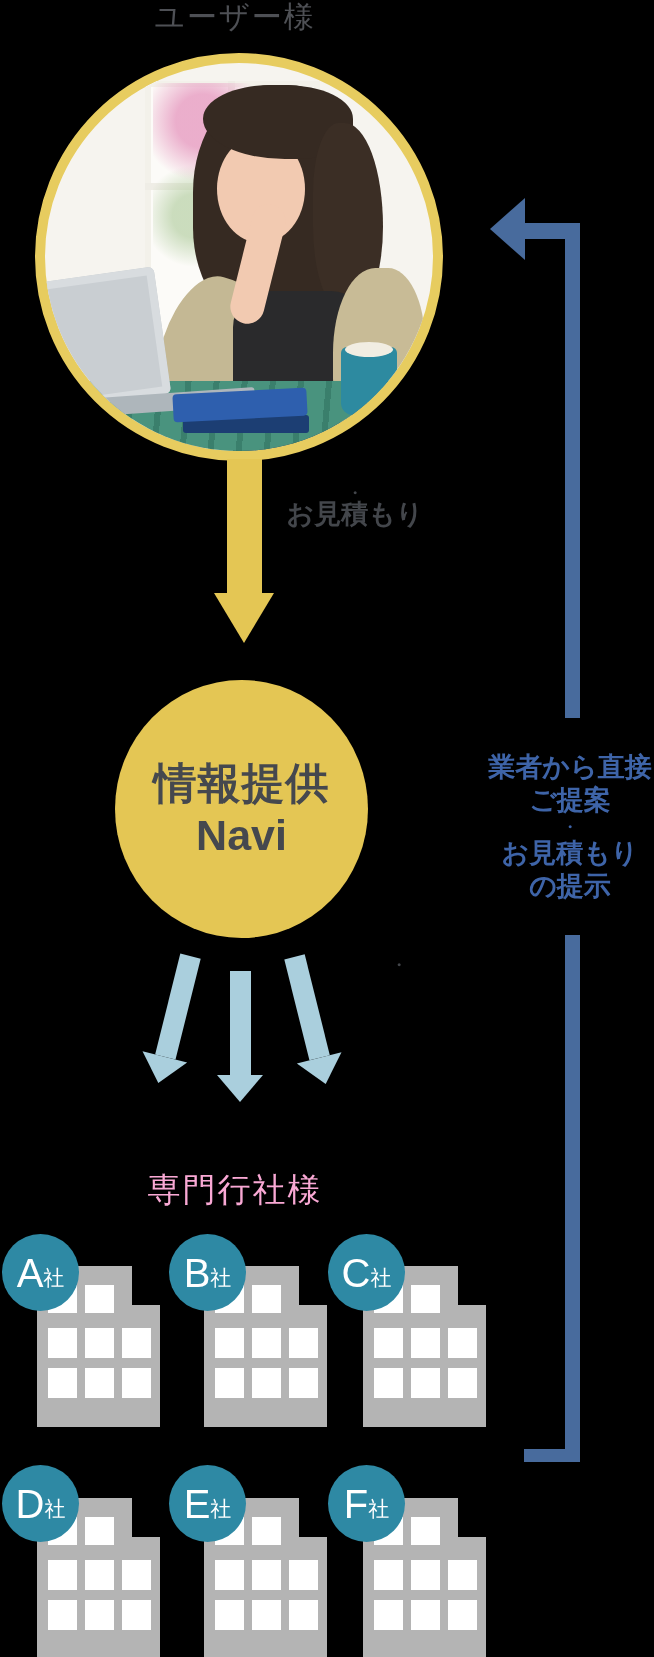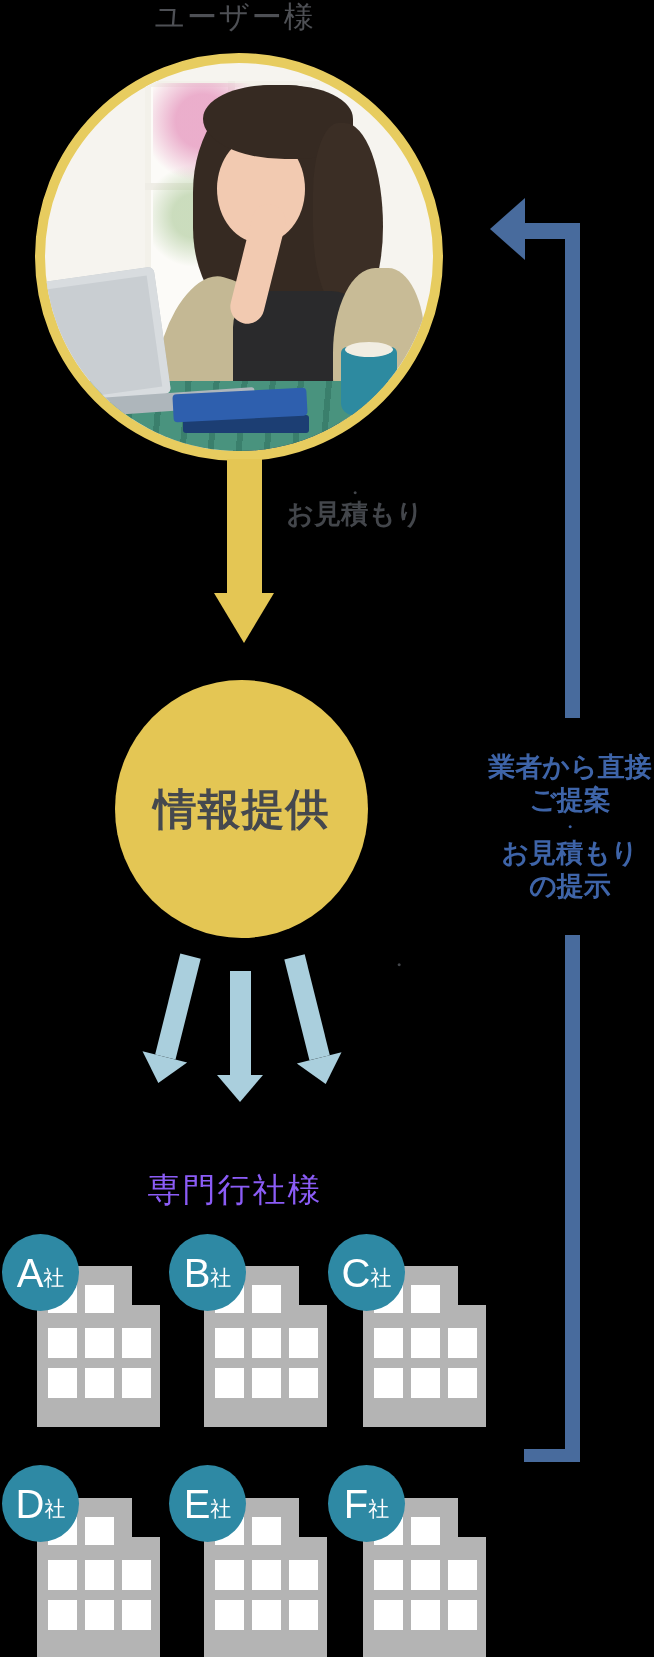--- a/index.html
+++ b/index.html
@@ -7,21 +7,21 @@
     position:relative;width:654px;height:1657px;background:#000;
     overflow:hidden;font-family:"Liberation Sans",sans-serif;border-radius:14px;
   }
   .abs{position:absolute;}
   
   .section-heading{
     position:absolute;left:35px;width:400px;text-align:center;
     color:#4e5055;font-weight:400;letter-spacing:2px;
   }
   #user-heading{top:1px;font-size:30px;line-height:32px;}
-  #companies-heading{top:1172px;font-size:33px;line-height:36px;color:#8b5cf6;}
+  #companies-heading{top:1172px;font-size:33px;line-height:36px;color:#f9a8d4;}
   
   #photo-circle{
     position:absolute;left:35px;top:53px;width:388px;height:388px;
     border:10px solid #e7cc5f;border-radius:50%;overflow:hidden;
     background:#f6f4ef;
   }
   .ph{position:absolute;}
   .ph-window{left:100px;top:18px;width:175px;height:315px;background:#fcfbf8;
     box-shadow:inset 0 0 0 6px #f3f1ea;}
   .ph-mullion-v{left:183px;top:18px;width:7px;height:315px;background:#efede6;}
@@ -152,20 +152,21 @@
   <div id="down-arrow-stem" class="abs"></div>
   <div id="down-arrow-head" class="abs"></div>
 
   <div id="consult-label" class="flow-label">
     <div class="dot-line">・</div>
     <div>お見積もり</div>
   </div>
 
   <div id="navi-circle">
     <div id="navi-line1">情報提供</div>
+    <div id="navi-line2">Navi</div>
   </div>
 
   <div id="fan-left" class="fan-arrow">
     <div class="fan-stem"></div>
     <div class="fan-head"></div>
   </div>
   <div id="fan-mid" class="fan-arrow">
     <div class="fan-stem"></div>
     <div class="fan-head"></div>
   </div>

